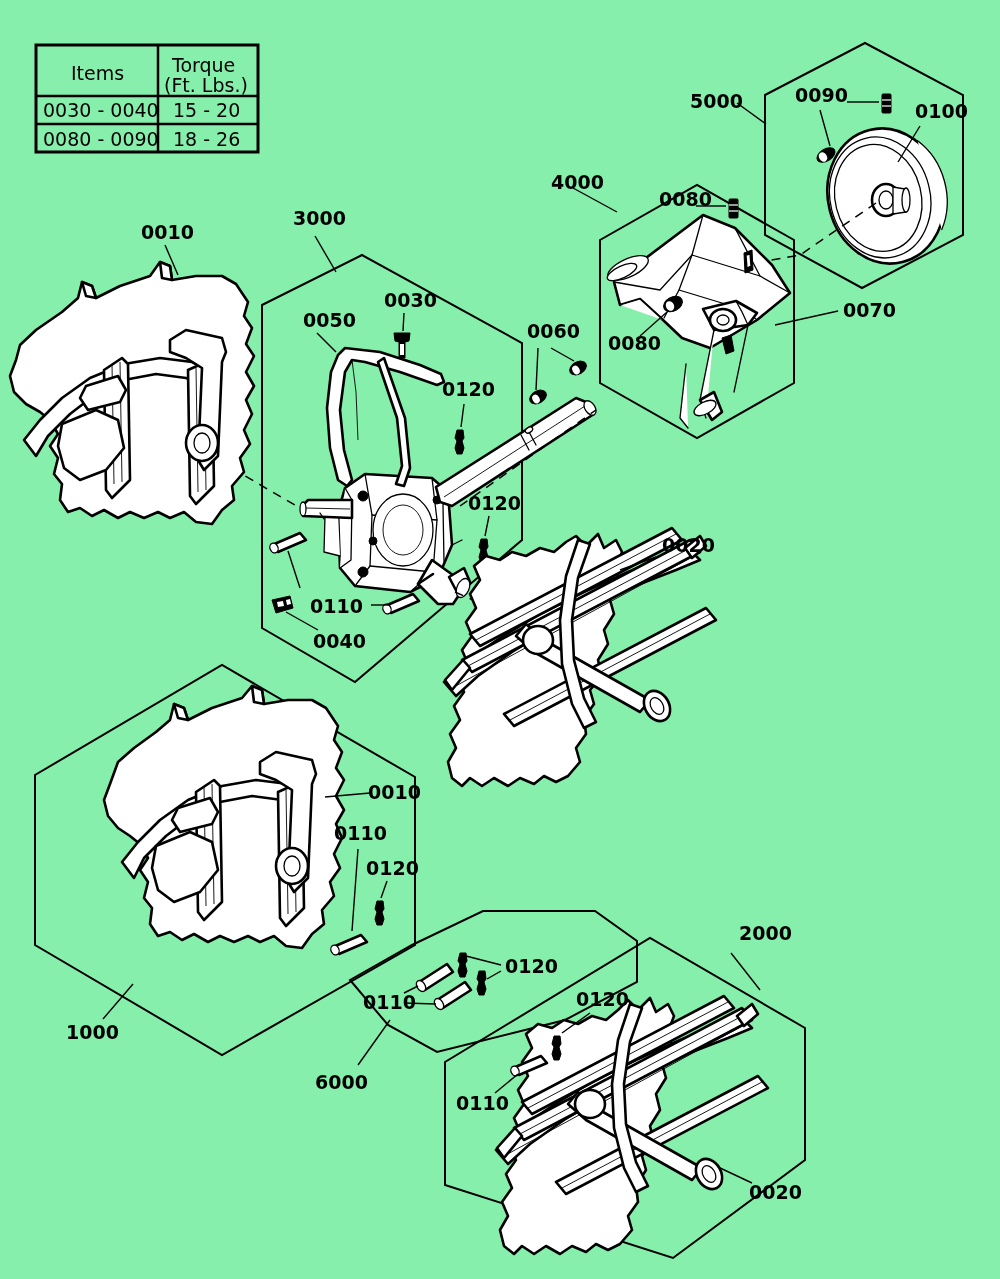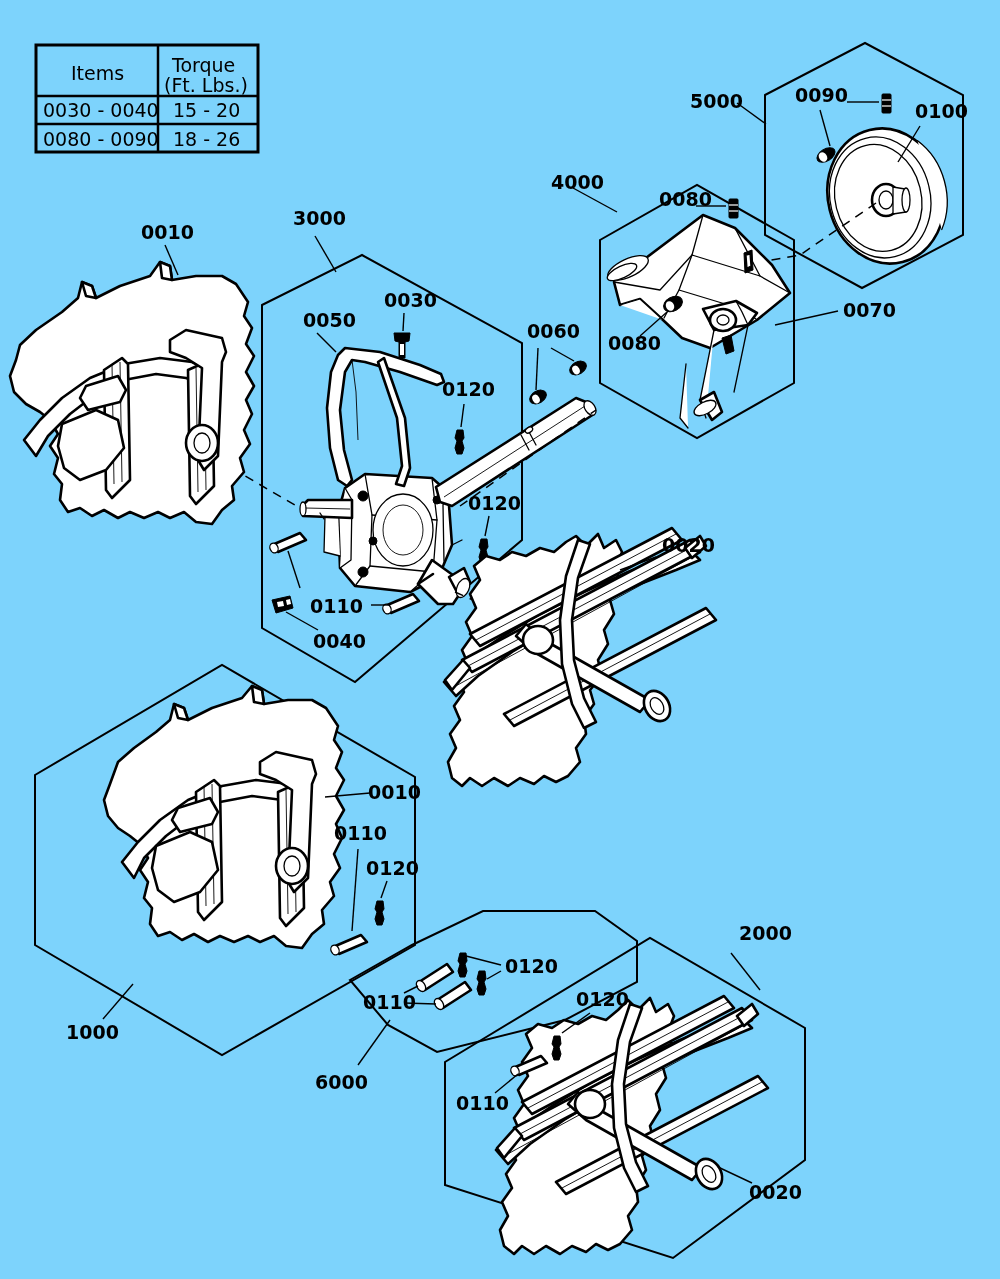--- a/index.html
+++ b/index.html
@@ -1,17 +1,17 @@
 <!DOCTYPE html>
 <html><head>
 <meta charset="utf-8">
 <style>
   html,body{margin:0;padding:0;background:#ffffff;}
   body{width:1000px;height:1279px;font-family:"DejaVu Sans",sans-serif;}
-  #stage{position:relative;width:1000px;height:1279px;overflow:hidden;background:#7dd3fc;}
+  #stage{position:relative;width:1000px;height:1279px;overflow:hidden;background:#86efac;}
   #stage svg{position:absolute;left:0;top:0;}
   .lbl{font-family:"DejaVu Sans",sans-serif;font-weight:bold;font-size:19px;fill:#000;}
   .tbl-txt{font-family:"DejaVu Sans",sans-serif;font-size:19px;fill:#000;}
   .panel{fill:none;stroke:#000;stroke-width:2;}
   .leader{fill:none;stroke:#000;stroke-width:1.4;}
   .dash{fill:none;stroke:#000;stroke-width:1.5;stroke-dasharray:9 7;}
   .part{fill:#fff;stroke:#000;stroke-width:2.6;stroke-linejoin:round;stroke-linecap:round;}
   .thin{fill:#fff;stroke:#000;stroke-width:1.3;stroke-linejoin:round;stroke-linecap:round;}
   .hair{fill:none;stroke:#000;stroke-width:0.9;}
   .solidblk{fill:#000;stroke:#000;stroke-width:1;}

